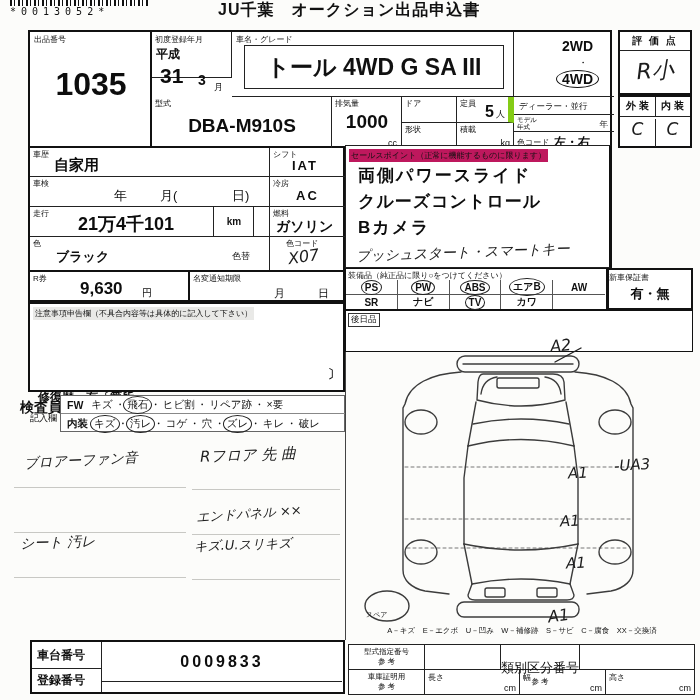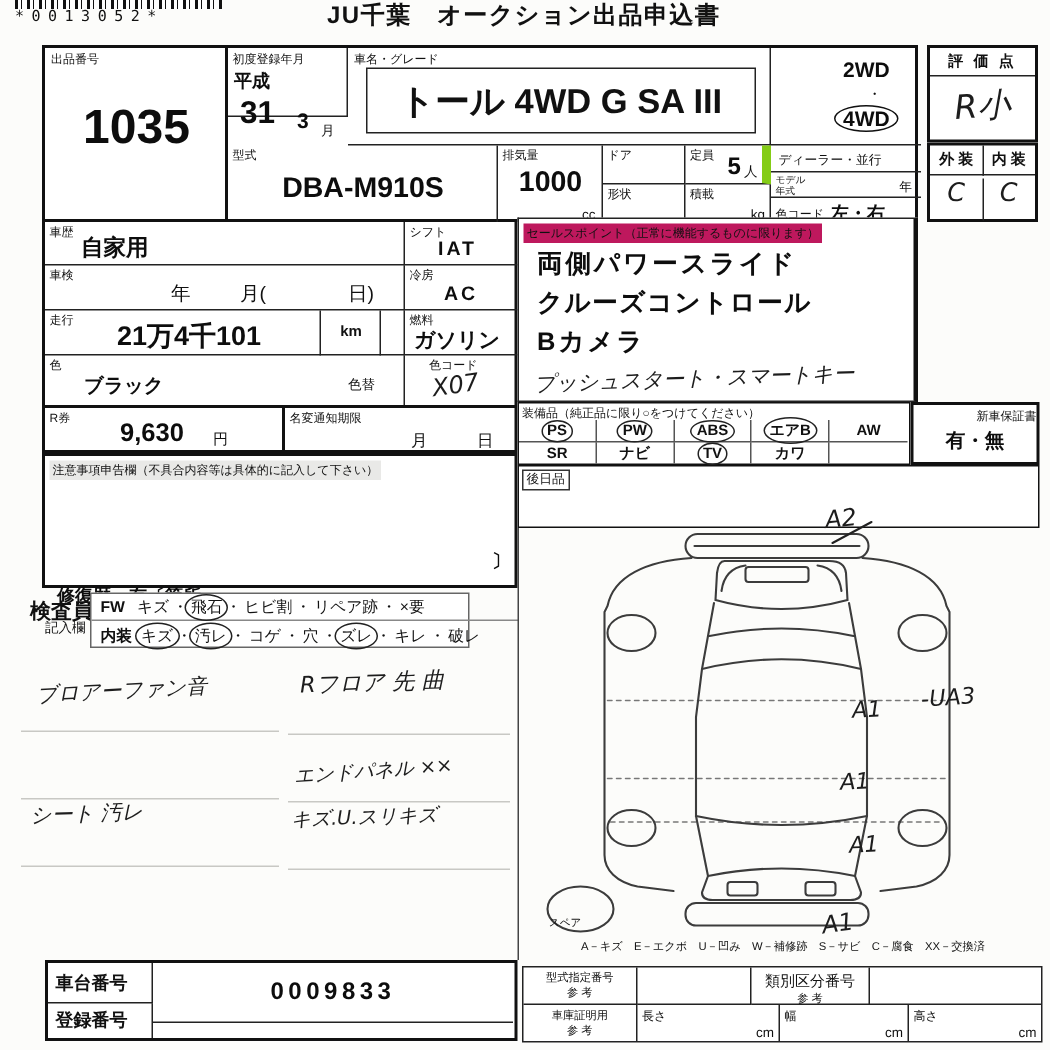--- a/index.html
+++ b/index.html
@@ -217,32 +217,32 @@
       <div class="eqcell" style="border-bottom:none;">
           <span data-circled="false">カワ</span>
         </div>
       <div class="eqcell" style="border:none;">
           <span></span>
         </div>
     </div>
   </div>
 
   <div class="cell" style="left:607px;top:268px;width:86px;height:42px;border:2px solid #111;background:#fff;">
-    <div class="abs" style="left:0;top:2px;width:100%;text-align:right;font-size:8px;">新車保証書</div>
+    <div class="abs" style="left:0;top:2px;width:100%;text-align:left;font-size:8px;">新車保証書</div>
     <div class="abs big" style="left:0;top:15px;width:100%;text-align:center;font-size:13px;">有・無</div>
   </div>
 
   <div class="cell" style="left:345px;top:310px;width:348px;height:42px;border:1.5px solid #111;background:#fff;">
     <span class="abs" style="left:2px;top:2px;font-size:8.5px;border:1px solid #333;padding:0 2px;">後日品</span>
   </div>
 
   <span class="abs" style="left:20px;top:399px;font-size:14px;font-weight:bold;">検査員</span>
   <span class="abs" style="left:30px;top:412px;font-size:9px;">記入欄</span>
 
-  <div class="cell" style="left:60px;top:395px;width:253px;height:37px;border:1px solid #666;background:#fff;">
+  <div class="cell" style="left:60px;top:395px;width:285px;height:37px;border:1px solid #666;background:#fff;">
     <div class="abs" style="left:0;top:0;width:285px;height:18px;border-bottom:1px solid #888;display:flex;align-items:center;font-size:10.5px;white-space:nowrap;padding-left:6px;box-sizing:border-box;">
       <span style="font-weight:bold;margin-right:8px;">FW</span>
       <span data-circled="false">キズ</span>
         <span class="sep">・</span>
       <span data-circled="true">飛石</span>
         <span class="sep">・</span>
       <span data-circled="false">ヒビ割</span>
         <span class="sep">・</span>
       <span data-circled="false">リペア跡</span>
         <span class="sep">・</span>
@@ -344,21 +344,21 @@
   </div>
 
   <div class="cell" style="left:348px;top:644px;width:347px;height:51px;border:1px solid #222;background:#fff;">
 
     <div class="abs" style="left:0;top:0;width:76px;height:25px;border-right:1px solid #222;border-bottom:1px solid #222;box-sizing:border-box;text-align:center;">
       <div style="font-size:7.5px;margin-top:2px;">型式指定番号</div>
       <div style="font-size:7.5px;">参 考</div>
     </div>
     <div class="abs" style="left:76px;top:0;width:76px;height:25px;border-right:1px solid #222;border-bottom:1px solid #222;box-sizing:border-box;"></div>
     <div class="abs" style="left:152px;top:0;width:79px;height:25px;border-right:1px solid #222;border-bottom:1px solid #222;box-sizing:border-box;text-align:center;">
-      <div style="font-size:10px;margin-top:2px;">類別区分番号</div>
+      <div style="font-size:13px;margin-top:14px;">類別区分番号</div>
       <div style="font-size:7.5px;">参 考</div>
     </div>
     <div class="abs" style="left:231px;top:0;width:114px;height:25px;border-bottom:1px solid #222;box-sizing:border-box;"></div>
 
     <div class="abs" style="left:0;top:25px;width:76px;height:24px;border-right:1px solid #222;box-sizing:border-box;text-align:center;">
       <div style="font-size:7.5px;margin-top:2px;">車庫証明用</div>
       <div style="font-size:7.5px;">参 考</div>
     </div>
     <div class="abs" style="left:76px;top:25px;width:95px;height:24px;border-right:1px solid #222;box-sizing:border-box;">
       <span class="abs" style="left:3px;top:2px;font-size:8px;">長さ</span>

